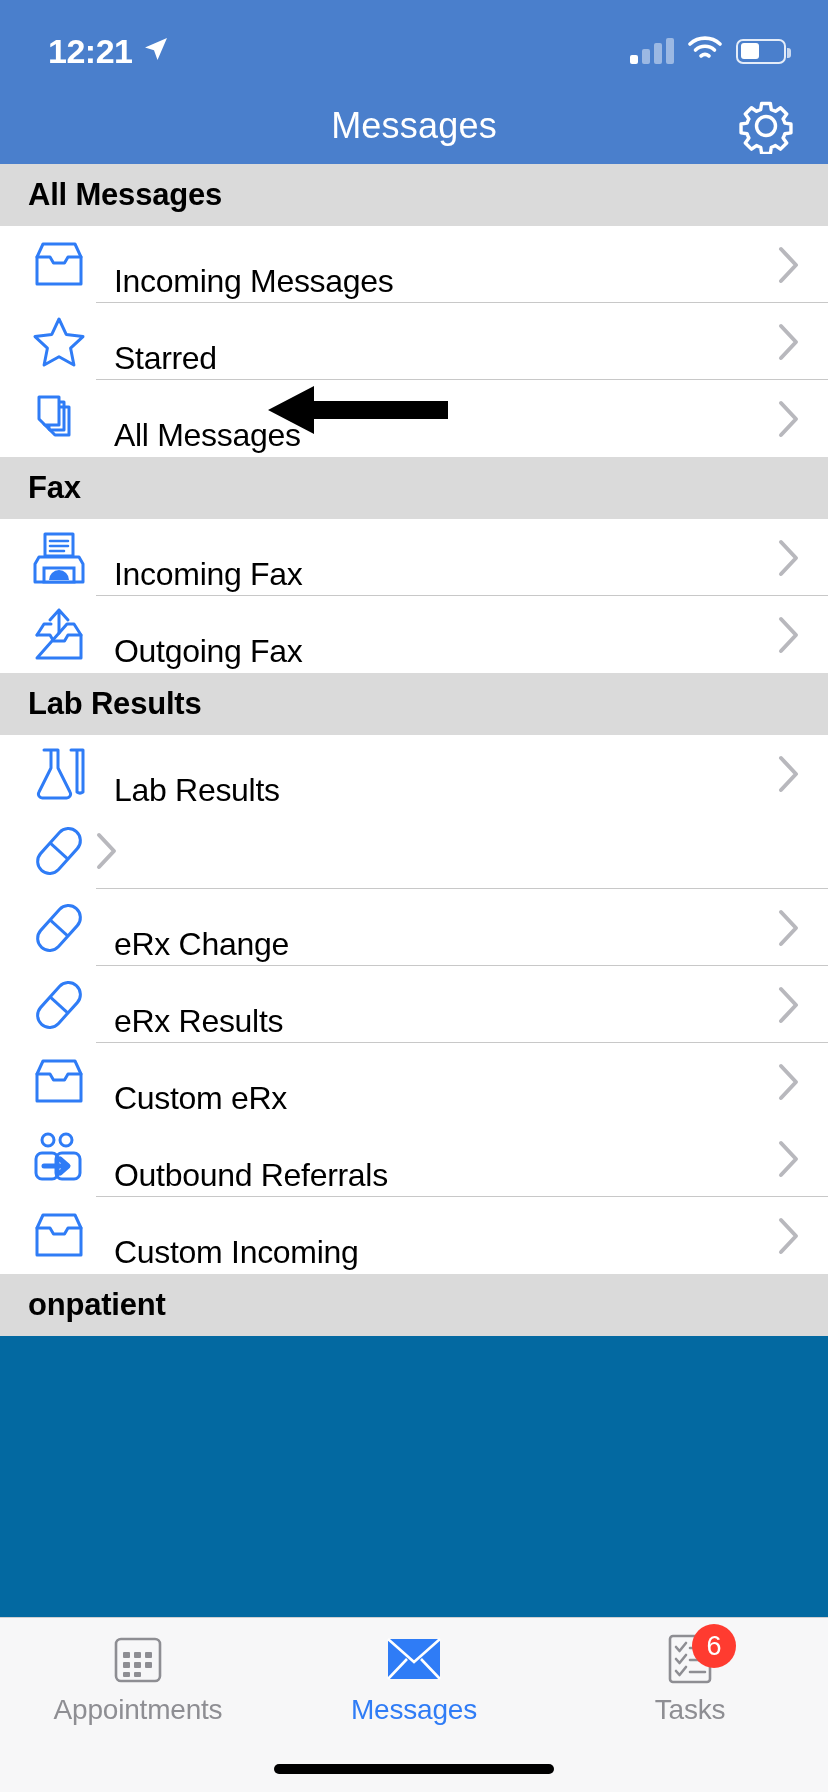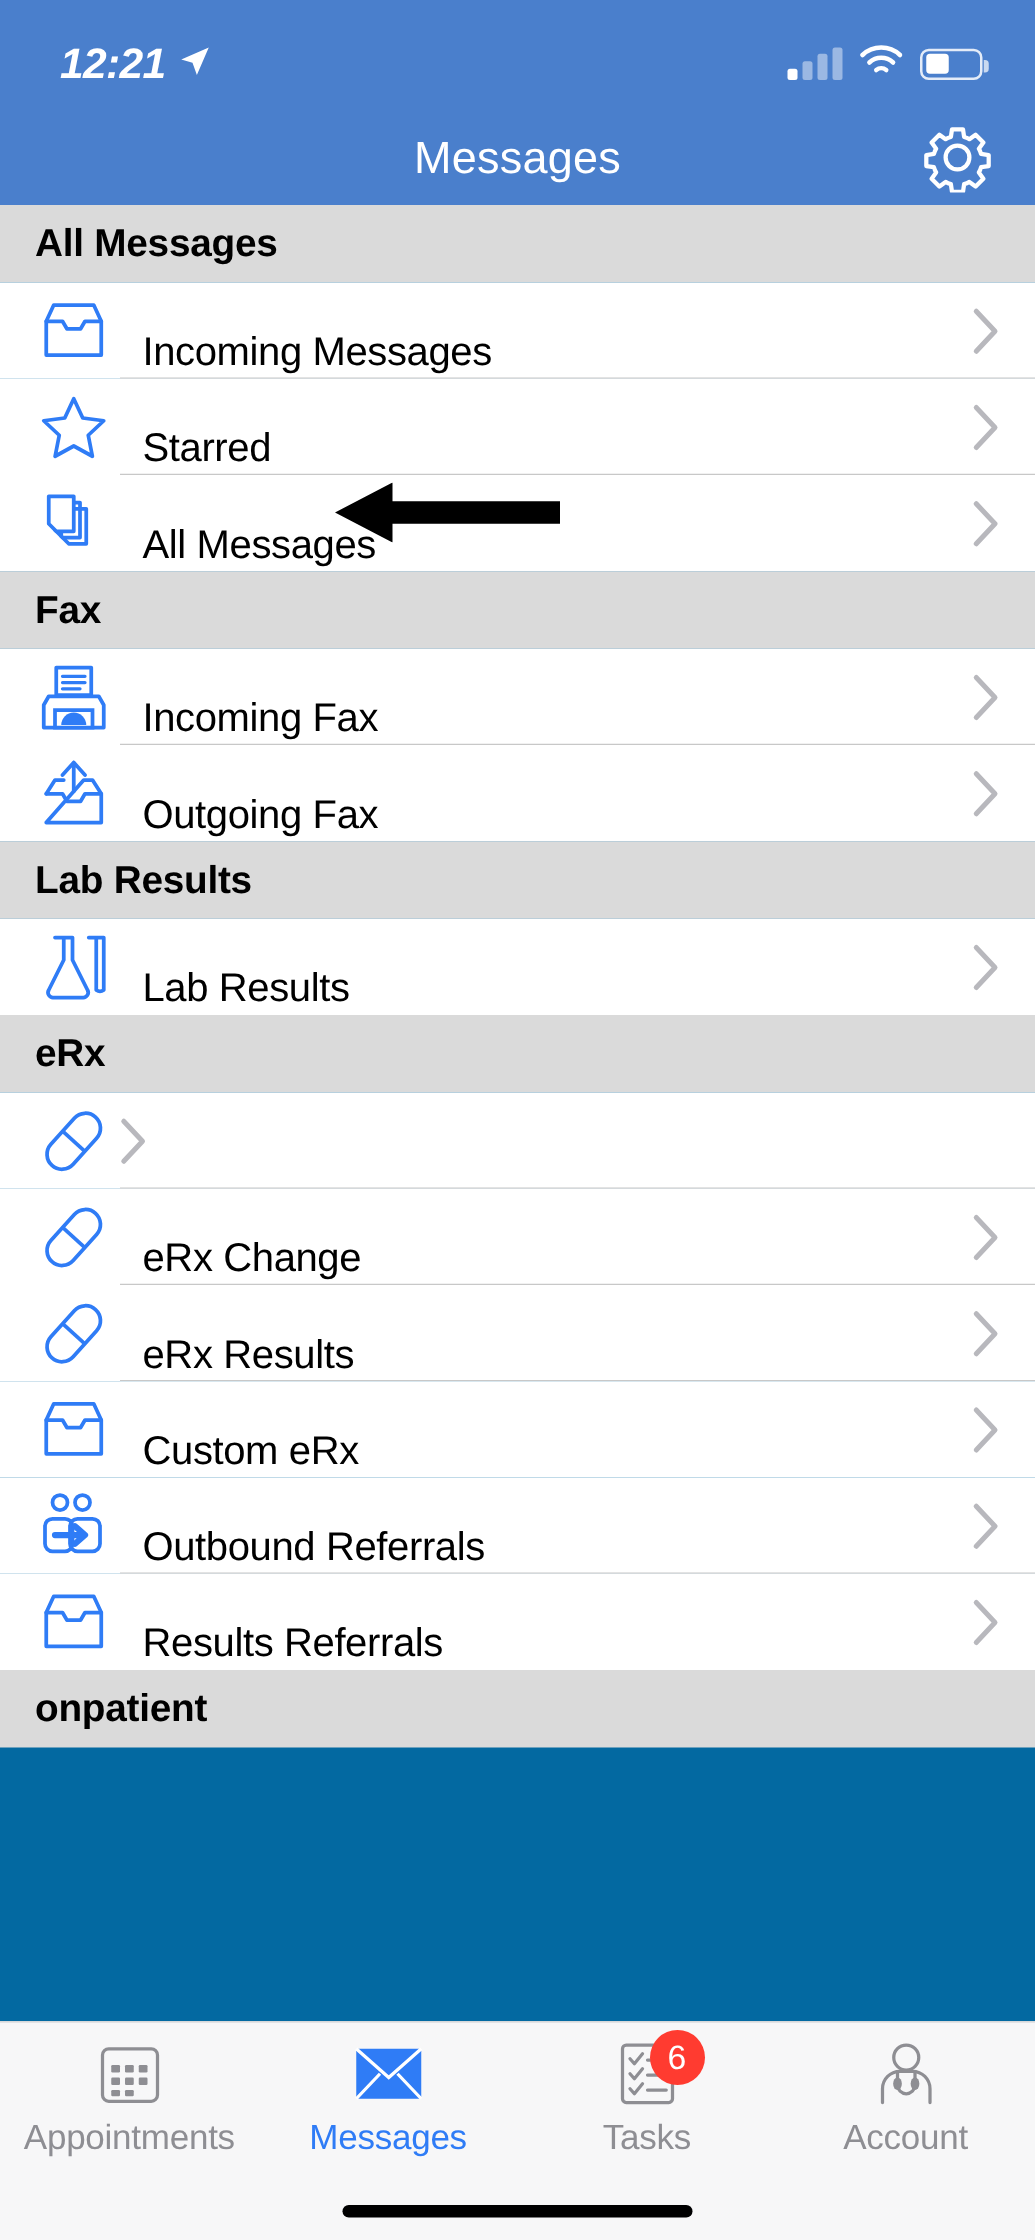--- a/index.html
+++ b/index.html
@@ -14,21 +14,20 @@
 
   
   #status-bar {
     height:88px;
     background:var(--brand,#4a7fcc);
     display:flex;
     align-items:center;
     justify-content:space-between;
     padding:14px 42px 0 48px;
     position:relative;
-    font-style:italic;
   }
   #status-time-wrap { display:flex; align-items:center; gap:10px; }
   #status-time {
     color:#fff;
     font-size:34px;
     font-weight:600;
     letter-spacing:-0.5px;
   }
   .loc-arrow { display:block; }
   #status-right { display:flex; align-items:center; gap:14px; }
@@ -319,23 +318,20 @@
           <path d="M40 4 H52 M46 4 V46 A5 5 0 0 0 52 46 V4" stroke="#2f7cf6" fill="none" stroke-width="3" stroke-linejoin="round" stroke-linecap="round"></path>
         </svg>
       </div>
       <div class="label">Lab Results</div>
       <div class="chev">
         <svg width="22" height="38" viewBox="0 0 22 38">
           <path d="M3 3 L18 19 L3 35" stroke="#b8b8bd" stroke-width="4" fill="none" stroke-linecap="round" stroke-linejoin="round"></path>
         </svg>
       </div>
     </div>
-    <div class="section-header">
-      <span>eRx</span>
-    </div>
     <div class="row sep">
       <div class="ico">
         <svg width="56" height="56" viewBox="0 0 56 56">
           <g transform="rotate(42 28 28)">
             <rect x="16" y="2" width="24" height="52" rx="12" ry="12" stroke="#2f7cf6" fill="none" stroke-width="3" stroke-linejoin="round" stroke-linecap="round"></rect>
             <path d="M16 28 H40" stroke="#2f7cf6" stroke-width="3" fill="none"></path>
           </g>
         </svg>
       </div>
       <div class="chev">
@@ -407,21 +403,21 @@
         </svg>
       </div>
     </div>
     <div class="row">
       <div class="ico">
         <svg width="56" height="56" viewBox="0 0 56 56">
           <path d="M6 20 L12 7 L44 7 L50 20 L50 47 L6 47 Z" stroke="#2f7cf6" fill="none" stroke-width="3" stroke-linejoin="round" stroke-linecap="round"></path>
           <path d="M6 20 L19 20 L22.5 26 L33.5 26 L37 20 L50 20" stroke="#2f7cf6" fill="none" stroke-width="3" stroke-linejoin="round" stroke-linecap="round"></path>
         </svg>
       </div>
-      <div class="label">Results Referrals</div>
+      <div class="label">Custom Incoming</div>
       <div class="chev">
         <svg width="22" height="38" viewBox="0 0 22 38">
           <path d="M3 3 L18 19 L3 35" stroke="#b8b8bd" stroke-width="4" fill="none" stroke-linecap="round" stroke-linejoin="round"></path>
         </svg>
       </div>
     </div>
     <div class="section-header">
       <span>onpatient</span>
     </div>
   </div>
@@ -464,26 +460,14 @@
       <div class="t-ico">
         <svg width="48" height="52" viewBox="0 0 48 52">
           <rect x="4" y="3" width="40" height="46" rx="3" stroke="#8e8e93" fill="none" stroke-width="2.6" stroke-linejoin="round" stroke-linecap="round"></rect>
           <path d="M10 14 l3.5 4 L20 10 M10 26 l3.5 4 L20 22 M10 38 l3.5 4 L20 34" stroke="#8e8e93" stroke-width="2.6" fill="none" stroke-linecap="round" stroke-linejoin="round"></path>
           <path d="M24 15 H39 M24 27 H39 M24 39 H39" stroke="#8e8e93" stroke-width="2.6" stroke-linecap="round"></path>
         </svg>
         <span class="badge">6</span>
       </div>
       <div class="t-label">Tasks</div>
     </div>
-    <div class="tab">
-      <div class="t-ico">
-        <svg width="52" height="52" viewBox="0 0 52 52">
-          <path d="M26 3 a10 10 0 0 1 0 20 a10 10 0 0 1 0-20z" stroke="#8e8e93" fill="none" stroke-width="2.6" stroke-linejoin="round" stroke-linecap="round"></path>
-          <path d="M7 49 V38 a14 14 0 0 1 14-14 h10 a14 14 0 0 1 14 14 v11" stroke="#8e8e93" fill="none" stroke-width="2.6" stroke-linejoin="round" stroke-linecap="round"></path>
-          <path d="M19 25 v10 a7 7 0 0 0 14 0 v-10" stroke="#8e8e93" stroke-width="2.6" fill="none"></path>
-          <ellipse cx="19" cy="34" rx="3.5" ry="5" fill="#8e8e93"></ellipse>
-          <ellipse cx="33" cy="34" rx="3.5" ry="5" fill="#8e8e93"></ellipse>
-        </svg>
-      </div>
-      <div class="t-label">Account</div>
-    </div>
   </div>
 <div id="home-indicator"></div>
 
 </body></html>

